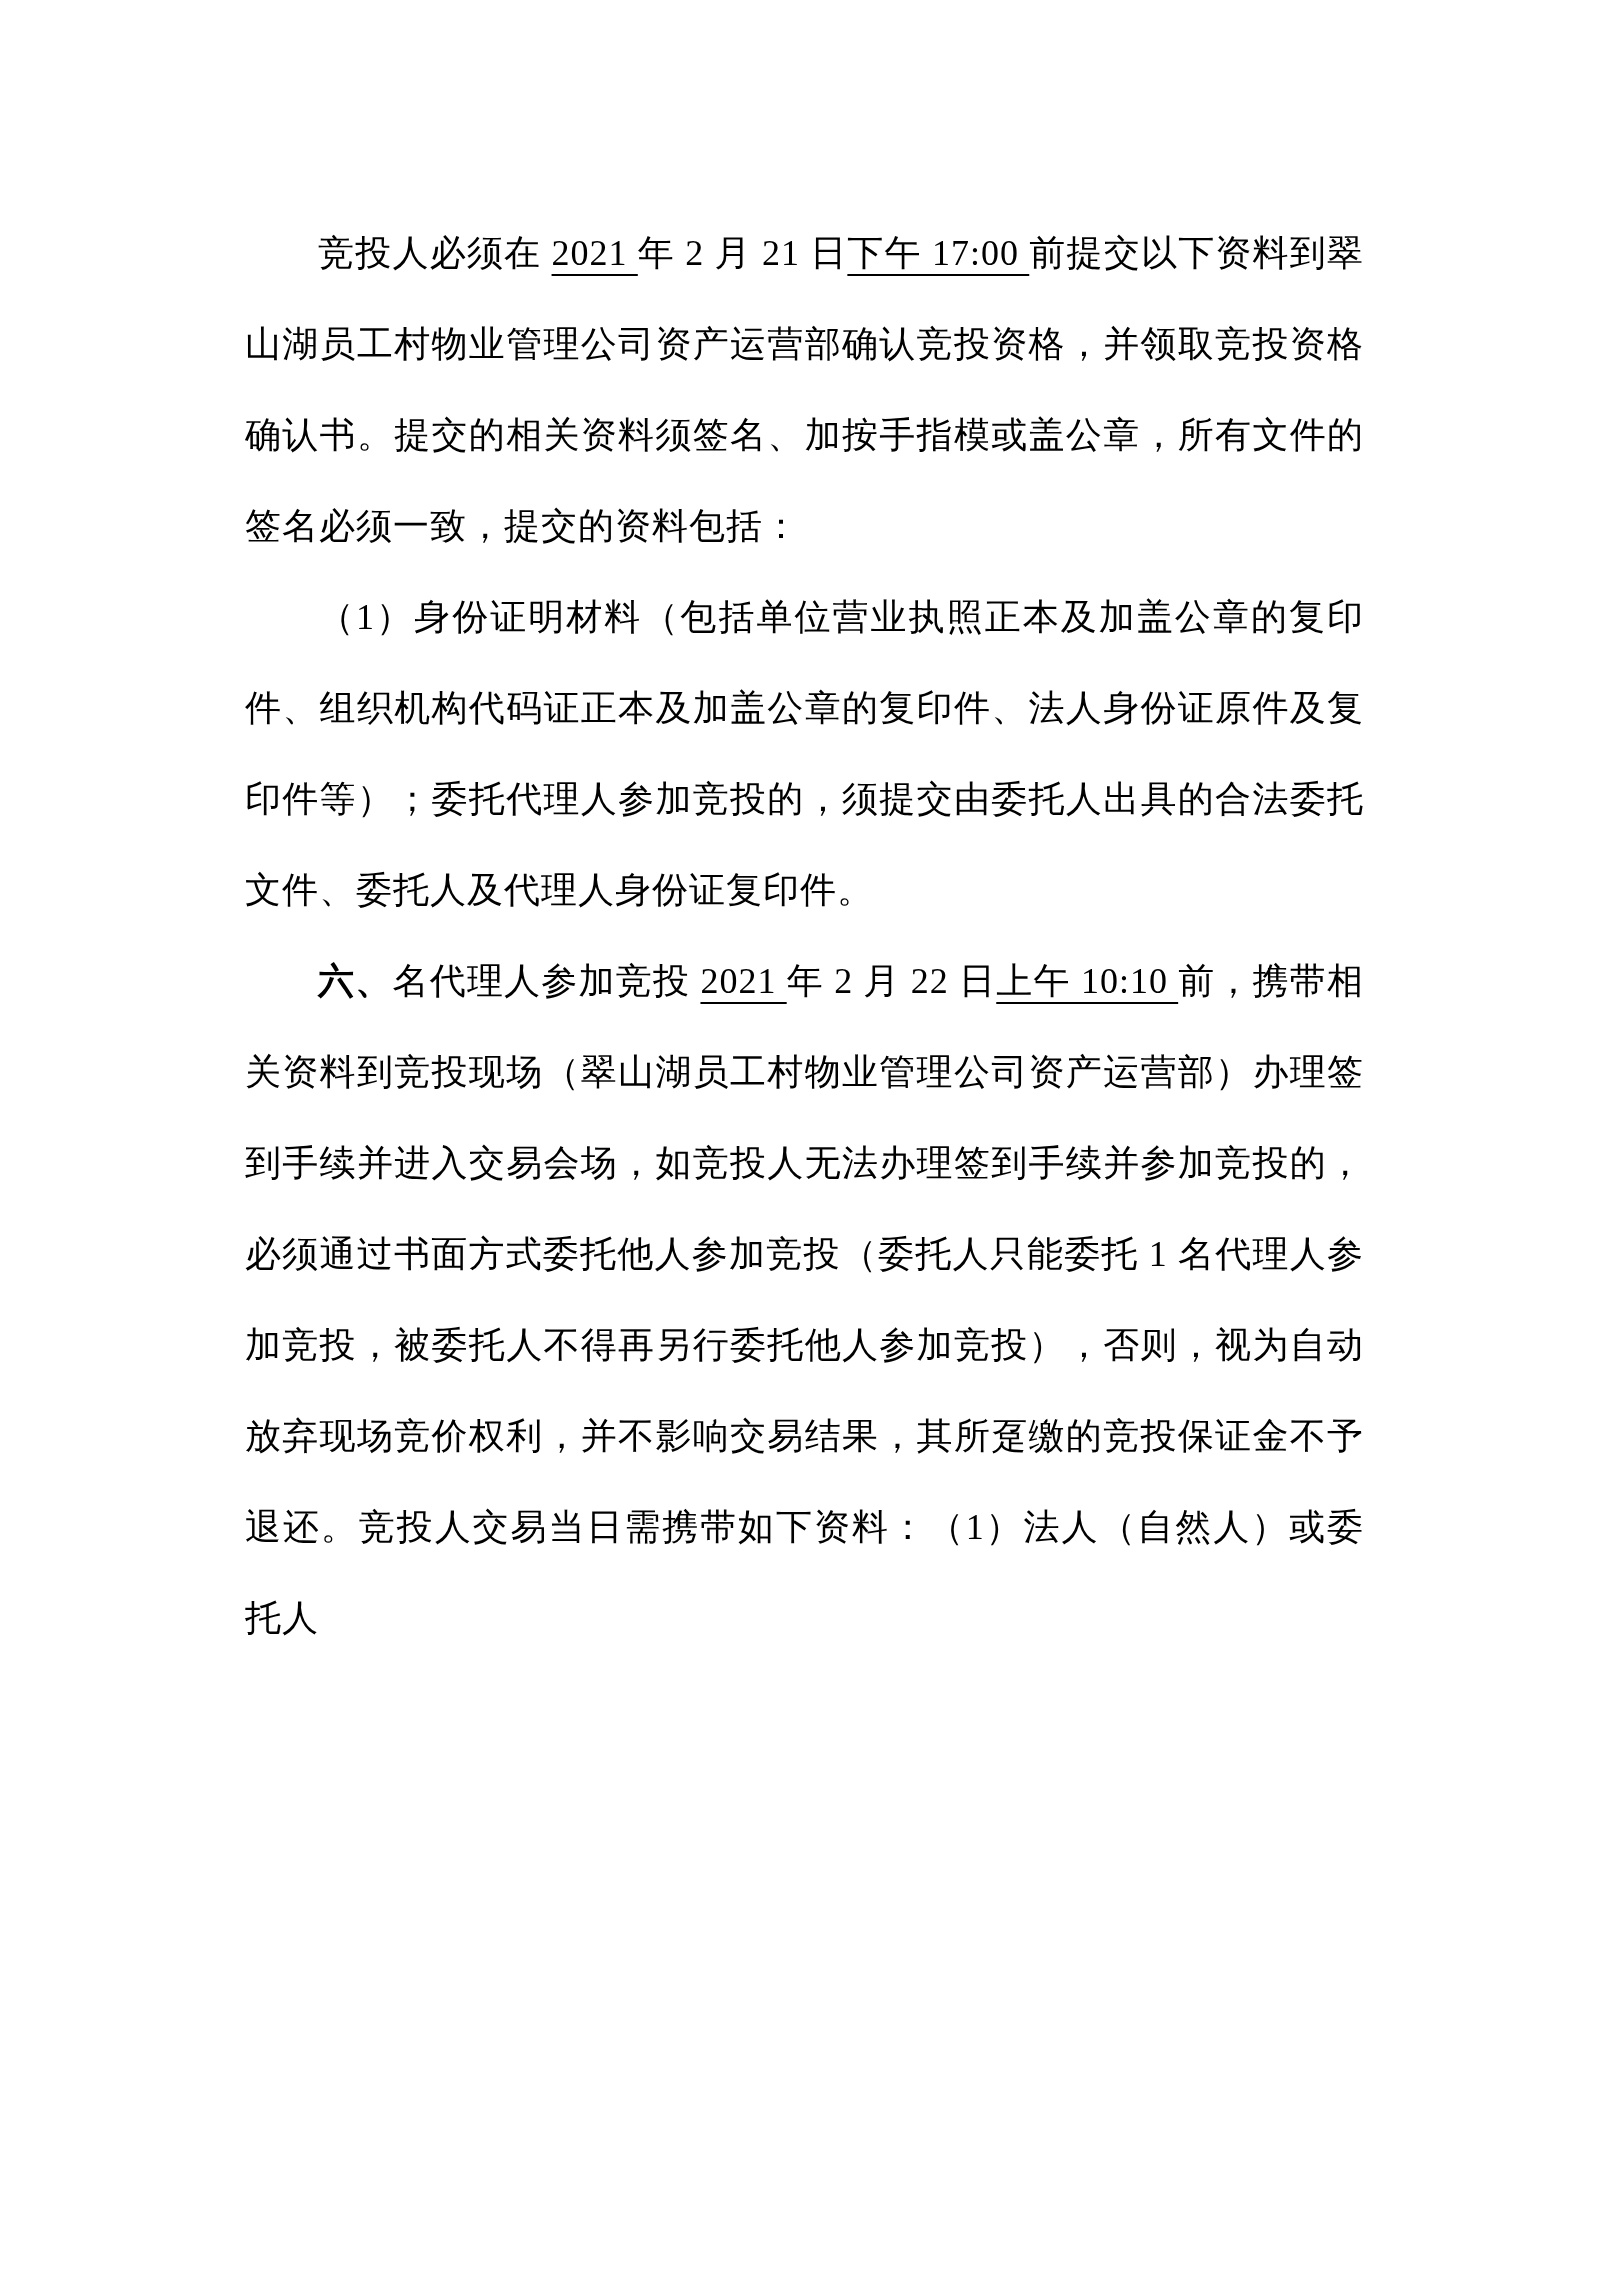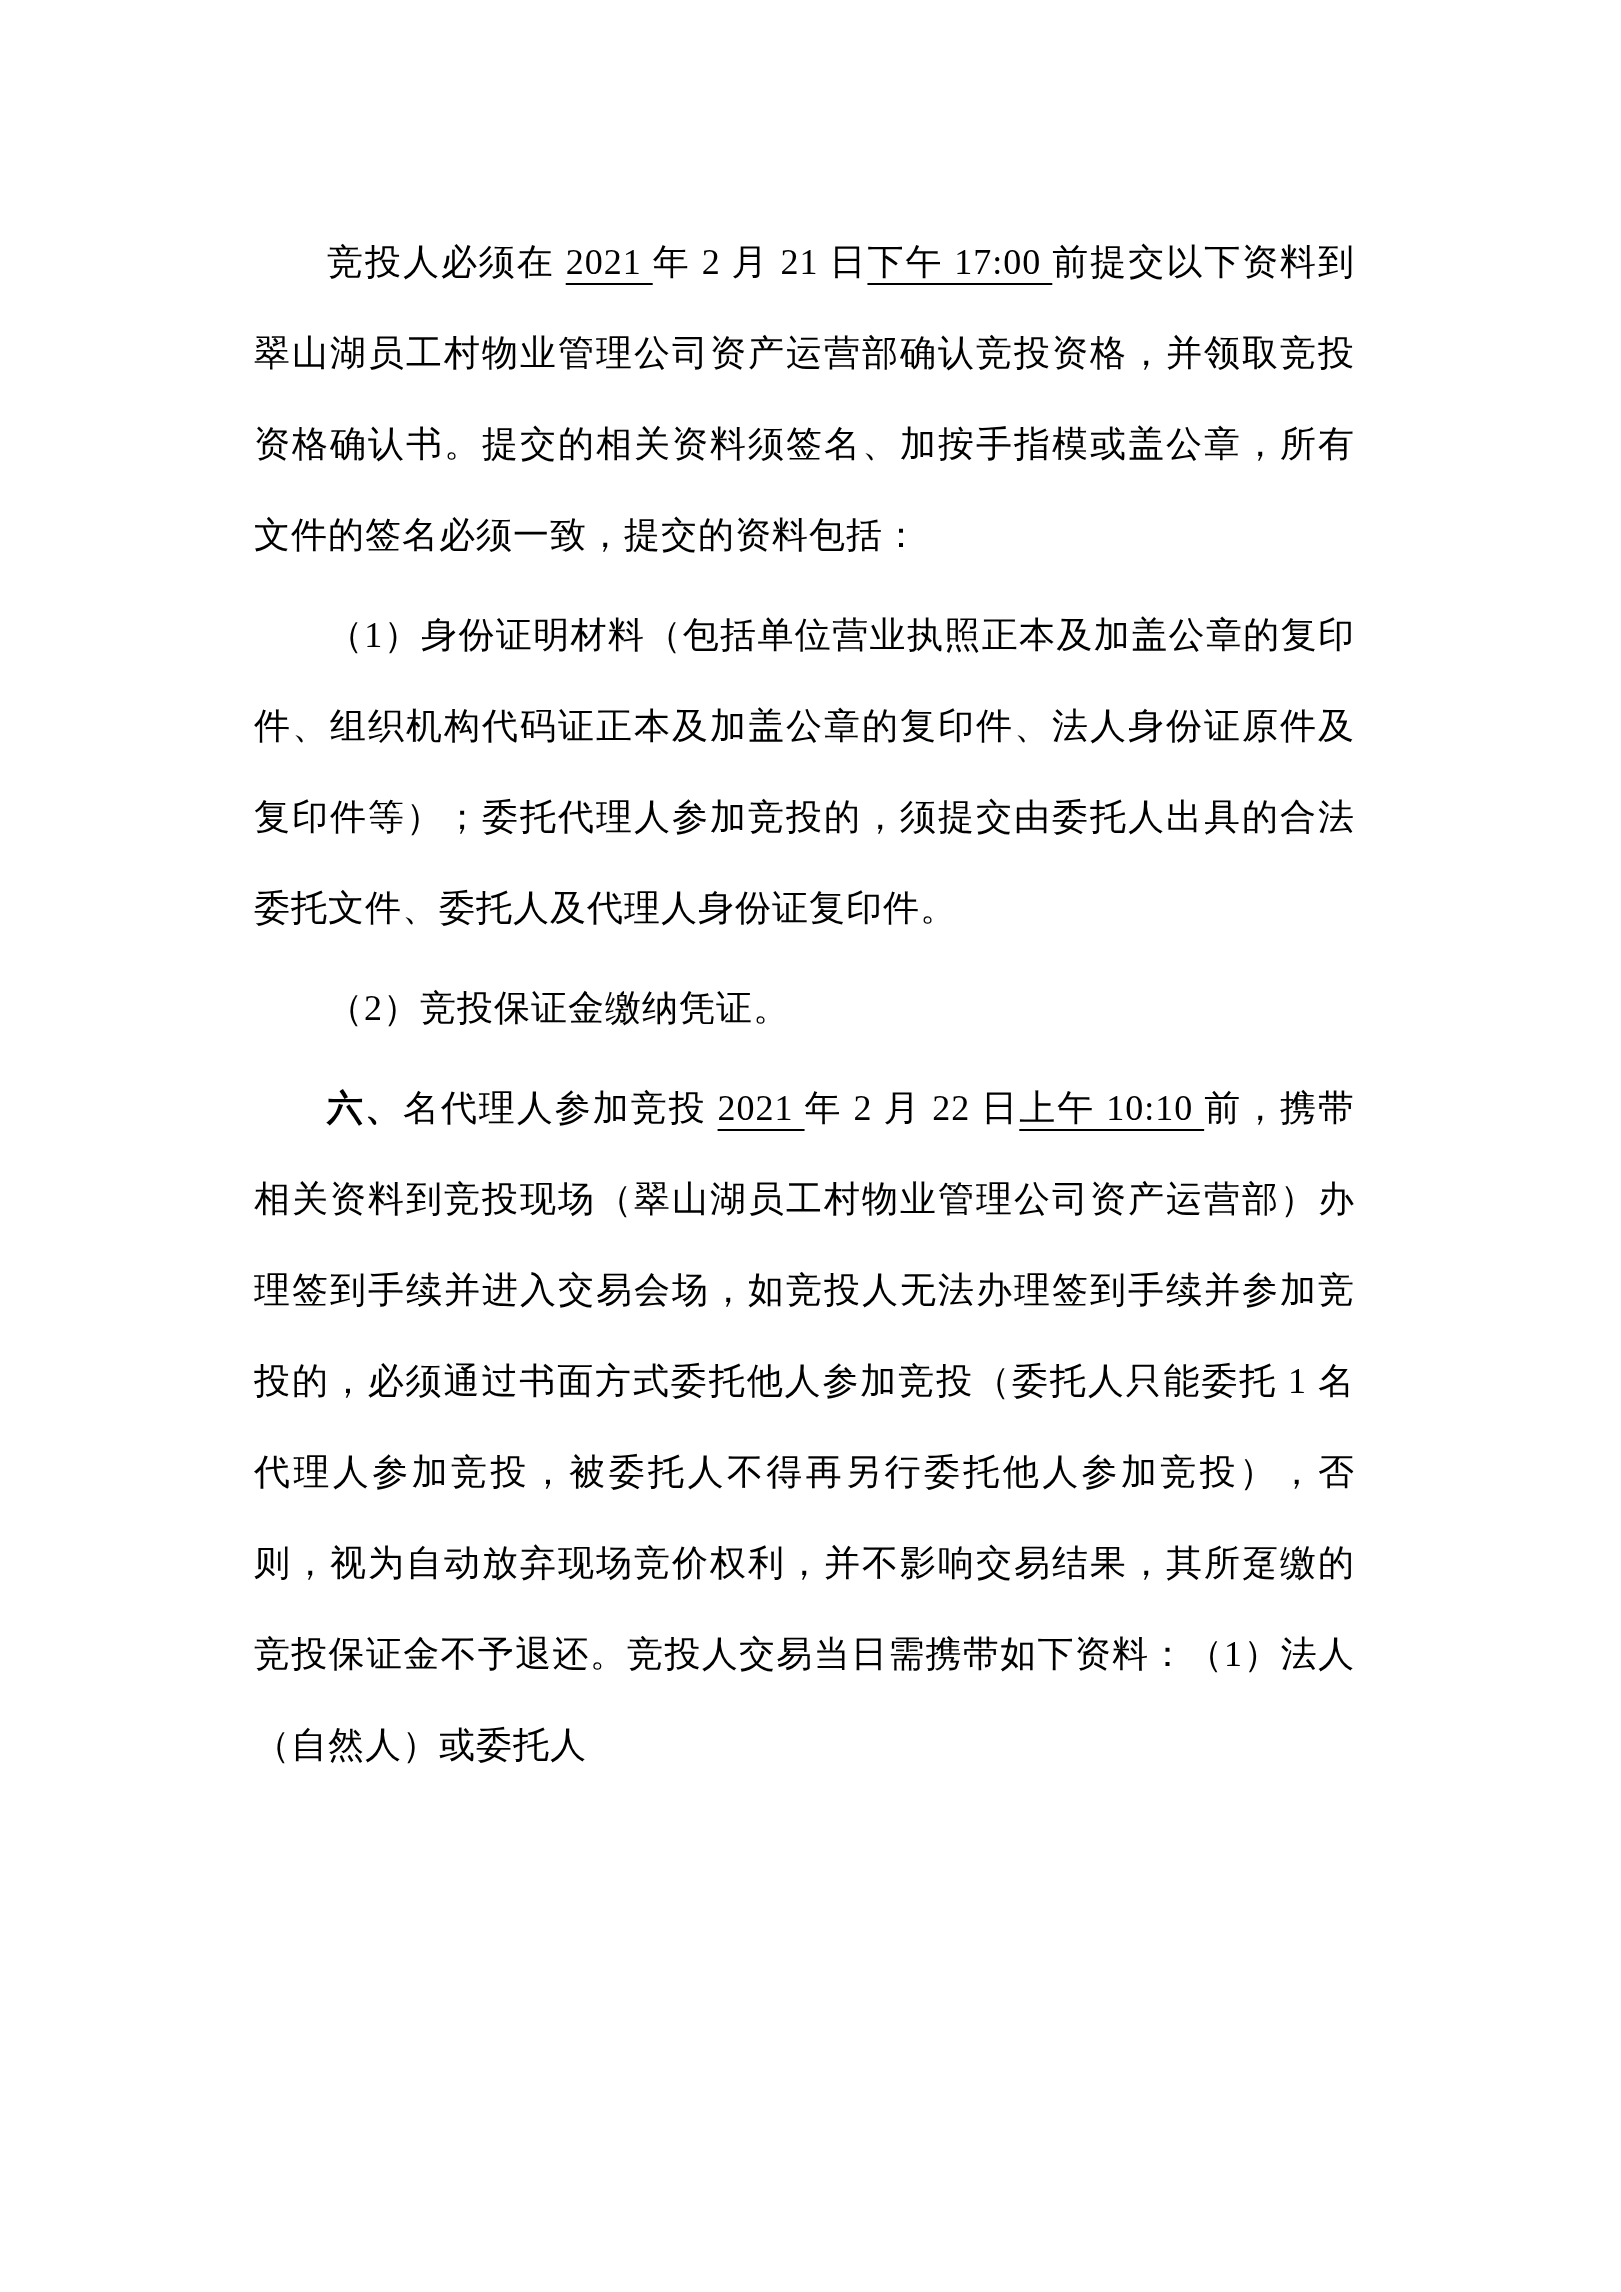--- a/index.html
+++ b/index.html
@@ -16,21 +16,21 @@
     font-family: "Liberation Serif", "DejaVu Serif", serif;
     color: #000000;
   }
   .content {
     position: absolute;
     left: 245px;
     top: 208px;
     width: 1119px;
   }
   p.para {
-    margin: 9px;
+    margin: 0;
     padding: 0;
     font-size: 36px;
     line-height: 91px;
     text-align: justify;
     text-indent: 73px;
     letter-spacing: 1px;
     word-break: break-all;
     font-kerning: none;
   }
   .run-u {
@@ -42,17 +42,16 @@
     font-weight: bold;
   }
 </style>
 </head>
 <body>
 
 <div class="page">
   <div class="content">
       <p class="para"><span>竞投人必须在 </span><span class="run-u">2021 </span><span>年 2 月 21 日</span><span class="run-u">下午 17:00 </span><span>前提交以下资料到翠山湖员工村物业管理公司资产运营部确认竞投资格，并领取竞投资格确认书。提交的相关资料须签名、加按手指模或盖公章，所有文件的签名必须一致，提交的资料包括：</span></p>
       <p class="para"><span>（1）身份证明材料（包括单位营业执照正本及加盖公章的复印件、组织机构代码证正本及加盖公章的复印件、法人身份证原件及复印件等）；委托代理人参加竞投的，须提交由委托人出具的合法委托文件、委托人及代理人身份证复印件。</span></p>
-      <p class="para"><span>（2）竞投保证金缴纳凭证。</span></p>
       <p class="para"><span class="run-b">六、</span><span>名代理人参加竞投 </span><span class="run-u">2021 </span><span>年 2 月 22 日</span><span class="run-u">上午 10:10 </span><span>前，携带相关资料到竞投现场（翠山湖员工村物业管理公司资产运营部）办理签到手续并进入交易会场，如竞投人无法办理签到手续并参加竞投的，必须通过书面方式委托他人参加竞投（委托人只能委托 1 名代理人参加竞投，被委托人不得再另行委托他人参加竞投），否则，视为自动放弃现场竞价权利，并不影响交易结果，其所趸缴的竞投保证金不予退还。竞投人交易当日需携带如下资料：（1）法人（自然人）或委托人</span></p>
     </div>
 </div>
 
 
 </body></html>

